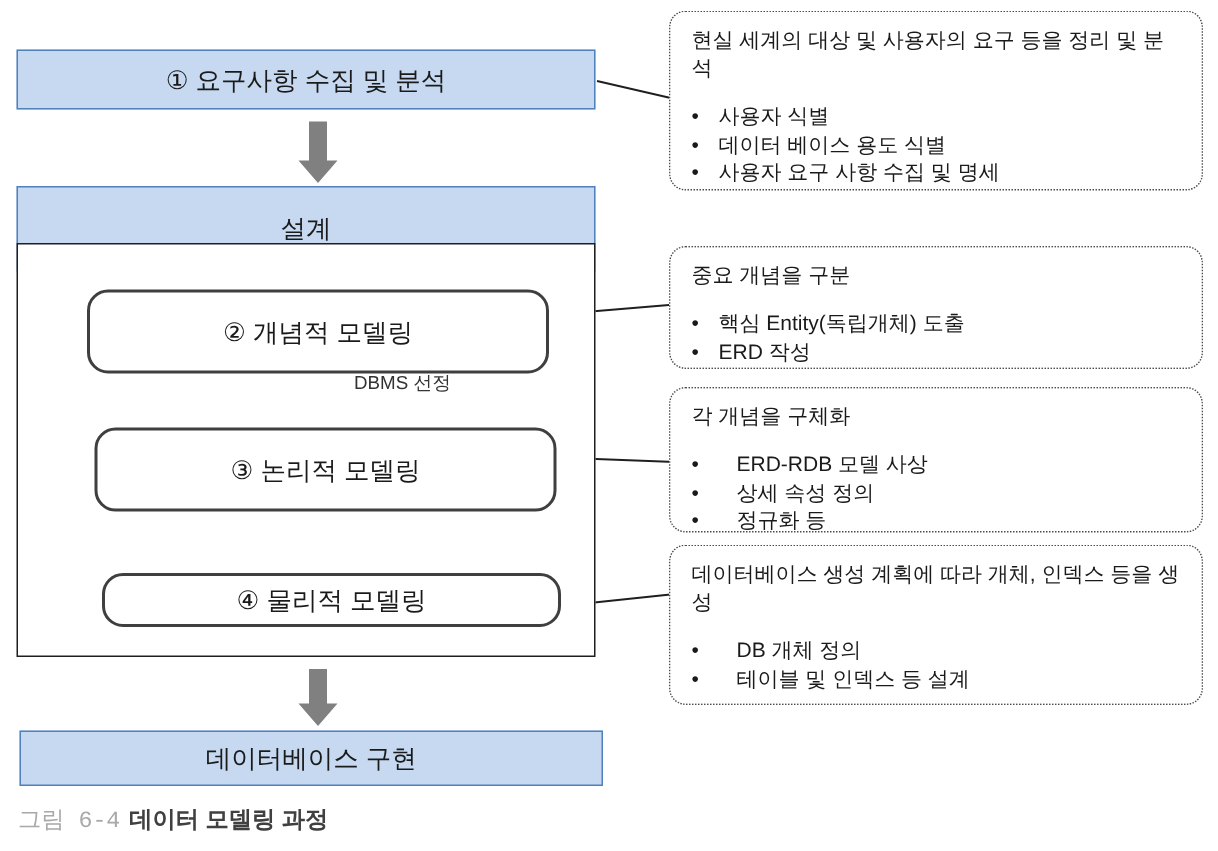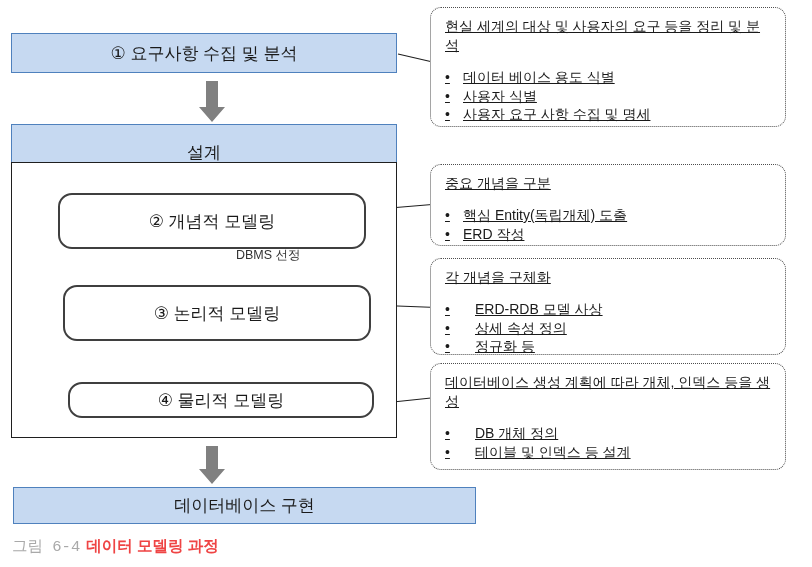--- a/index.html
+++ b/index.html
@@ -11,59 +11,59 @@
 
   
   .blue-box{
     position:absolute;left:11px;width:386px;height:40px;
     background:#c6d9f1;border:1.6px solid #4f81bd;
     display:flex;align-items:center;justify-content:center;
     font-size:17px;color:#1a1a1a;z-index:2;box-sizing:border-box;
   }
   #step1-box{top:33px;}
   #design-header{top:124px;height:57px;}
-  #final-box{top:487px;left:13px;width:463px;height:37px;}
+  #final-box{top:487px;left:13px;width:389px;height:37px;}
   #design-body{
     position:absolute;left:11px;top:162px;width:386px;height:276px;
     background:#ffffff;border:1.5px solid #1f1f1f;z-index:2;box-sizing:border-box;
   }
   .round-box{
     position:absolute;height:56px;background:#ffffff;
     border:2px solid #3f3f3f;border-radius:14px;
     display:flex;align-items:center;justify-content:center;
     font-size:17px;color:#1a1a1a;z-index:3;box-sizing:border-box;
   }
   #step2-box{left:58px;top:193px;width:308px;}
   #step3-box{left:63px;top:285px;width:308px;}
   #step4-box{left:68px;top:382px;width:306px;height:36px;}
   #dbms-label{
     position:absolute;left:236px;top:247px;font-size:12.5px;color:#333333;z-index:3;
   }
 
   
   .note-box{
-    position:absolute;left:430px;width:356px;
+    position:absolute;left:446px;width:356px;
     background:#ffffff;border:1.3px dotted #4d4d4d;border-radius:11px;
     padding:9px 14px 6px 14px;box-sizing:border-box;
-    font-size:14px;color:#1a1a1a;z-index:2;text-decoration:underline;
+    font-size:14px;color:#1a1a1a;z-index:2;
   }
   #note-1{top:7px;height:120px;}
   #note-2{top:164px;height:82px;}
   #note-3{top:258px;height:97px;}
   #note-4{top:363px;height:107px;}
   .note-title{line-height:19px;}
   .note-bullets{list-style:none;margin:13px 0 0 0;padding:0;}
   .note-bullets li{line-height:18.5px;display:flex;}
   .note-bullets li::before{content:"\2022";width:18px;flex:0 0 18px;}
   .indent-wide li::before{width:30px;flex:0 0 30px;}
 
   
   #caption{position:absolute;left:12px;top:536px;z-index:2;font-size:15.5px;}
   #caption .cap-prefix{color:#a9a9a9;font-family:Liberation Mono, monospace;}
-  #caption .cap-title{color:#ef4444;font-weight:bold;margin-left:6px;}
+  #caption .cap-title{color:#404040;font-weight:bold;margin-left:6px;}
 </style>
 </head>
 <body>
 
 <div id="canvas">
 
   <svg id="lines-svg" viewBox="0 0 812 567" xmlns="http://www.w3.org/2000/svg">
 
     <line x1="398" y1="54" x2="450" y2="66" stroke="#1f1f1f" stroke-width="1.2"></line>
     <line x1="366" y1="210" x2="450" y2="203" stroke="#1f1f1f" stroke-width="1.2"></line>
@@ -99,22 +99,22 @@
     <span>④ 물리적 모델링</span>
   </div>
 
   <div id="final-box" class="blue-box">
     <span>데이터베이스 구현</span>
   </div>
 
   <div id="note-1" class="note-box">
     <div class="note-title">현실 세계의 대상 및 사용자의 요구 등을 정리 및 분석</div>
     <ul class="note-bullets">
+      <li>사용자 식별</li>
       <li>데이터 베이스 용도 식별</li>
-      <li>사용자 식별</li>
       <li>사용자 요구 사항 수집 및 명세</li>
     </ul>
   </div>
 
   <div id="note-2" class="note-box">
     <div class="note-title">중요 개념을 구분</div>
     <ul class="note-bullets">
       <li>핵심 Entity(독립개체) 도출</li>
       <li>ERD 작성</li>
     </ul>

